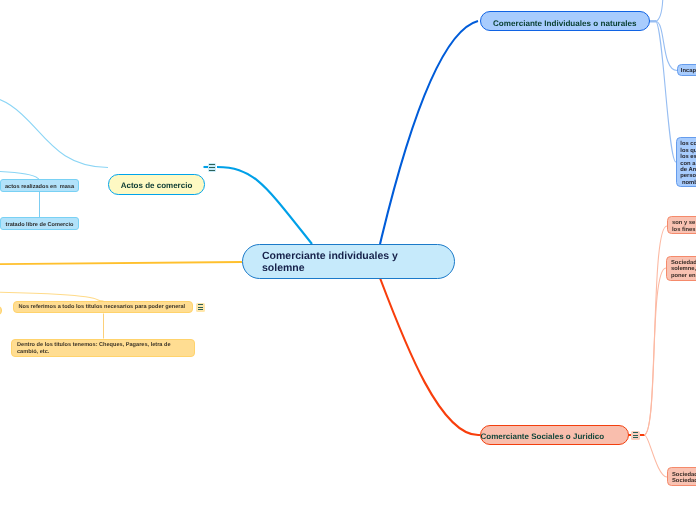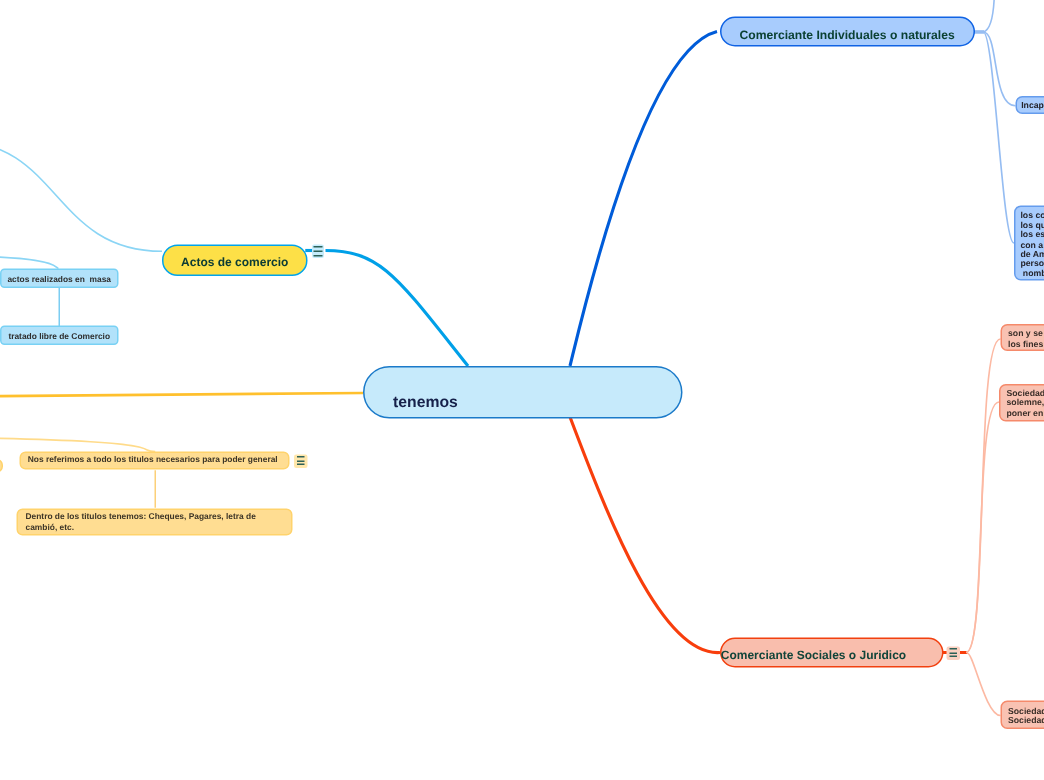--- a/index.html
+++ b/index.html
@@ -10,22 +10,22 @@
   svg#links{position:absolute;left:0;top:0;width:696px;height:520px;}
   .node{position:absolute;box-sizing:border-box;display:flex;align-items:center;}
   .node .txt{display:block;width:100%;white-space:pre;}
 
   .n-root{left:241.5px;top:243.5px;width:213.5px;height:35px;border-radius:17.5px;
           background:#c6eafb;border:1.6px solid #1b7ac9;}
   .n-root .txt{font-size:10.5px;font-weight:bold;color:#16214a;
                line-height:12.3px;padding-left:19.5px;text-align:left;
                position:relative;top:1px;}
 
-  .n-actos{left:108px;top:163px;width:97px;height:20.5px;border-radius:10.25px;
-           background:#fde047;border:1.5px solid #00a4ec;align-items:center;}
+  .n-actos{left:108px;top:174px;width:97px;height:20.5px;border-radius:10.25px;
+           background:#fef9c3;border:1.5px solid #00a4ec;align-items:center;}
   .n-actos .txt{font-size:8px;font-weight:bold;color:#0c3b34;text-align:center;
                 position:relative;top:0.8px;}
 
   .n-nat{left:479.5px;top:10.5px;width:170.5px;height:20.5px;border-radius:10.25px;
          background:#a8ccfd;border:1.6px solid #1063e4;}
   .n-nat .txt{font-size:8.1px;font-weight:bold;color:#0b4133;text-align:center;
               position:relative;top:2.4px;}
 
   .n-jur{left:479.5px;top:424.5px;width:149px;height:20.5px;border-radius:10.25px;
          background:#f9bead;border:1.6px solid #f2400f;}
@@ -90,21 +90,21 @@
     <path d="M 655.5 21.3 C 663 21.3 668 162 676 162" fill="none" stroke="#96bdf2" stroke-width="1.1"></path>
 
     <path d="M 627 435 L 632 435 M 639 435 L 645 435" fill="none" stroke="#f83e0c" stroke-width="2"></path>
 
     <path d="M 644 435 C 659 435 650 226 667 226" fill="none" stroke="#fcb9a3" stroke-width="1.1"></path>
     <path d="M 644 435 C 658 435 649 268 666 268" fill="none" stroke="#fcb9a3" stroke-width="1.1"></path>
     <path d="M 645 435.5 C 649 435.5 657 477 667 477" fill="none" stroke="#fcb9a3" stroke-width="1.1"></path>
   </svg>
 
   <div class="node n-root">
-    <span class="txt"><br><span>tenemos</span></span>
+    <span class="txt"><span>Comerciante individuales y</span><br><span>solemne</span></span>
   </div>
 
   <div class="node n-actos">
     <span class="txt">Actos de comercio</span>
   </div>
   <div class="hamb" style="left:207.5px;top:163px;width:8.6px;height:9px;background:#c5ecfc;padding:1.3px 1.6px;">
     <i></i>
     <i></i>
     <i></i>
   </div>

